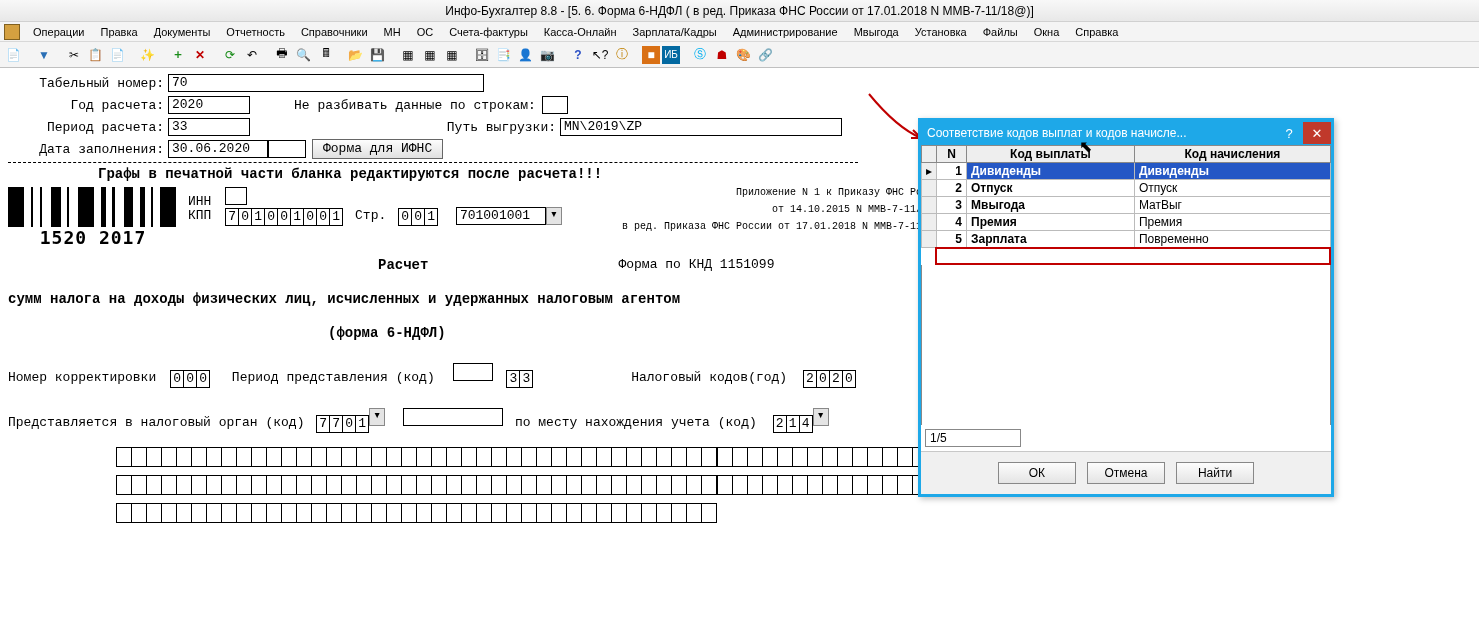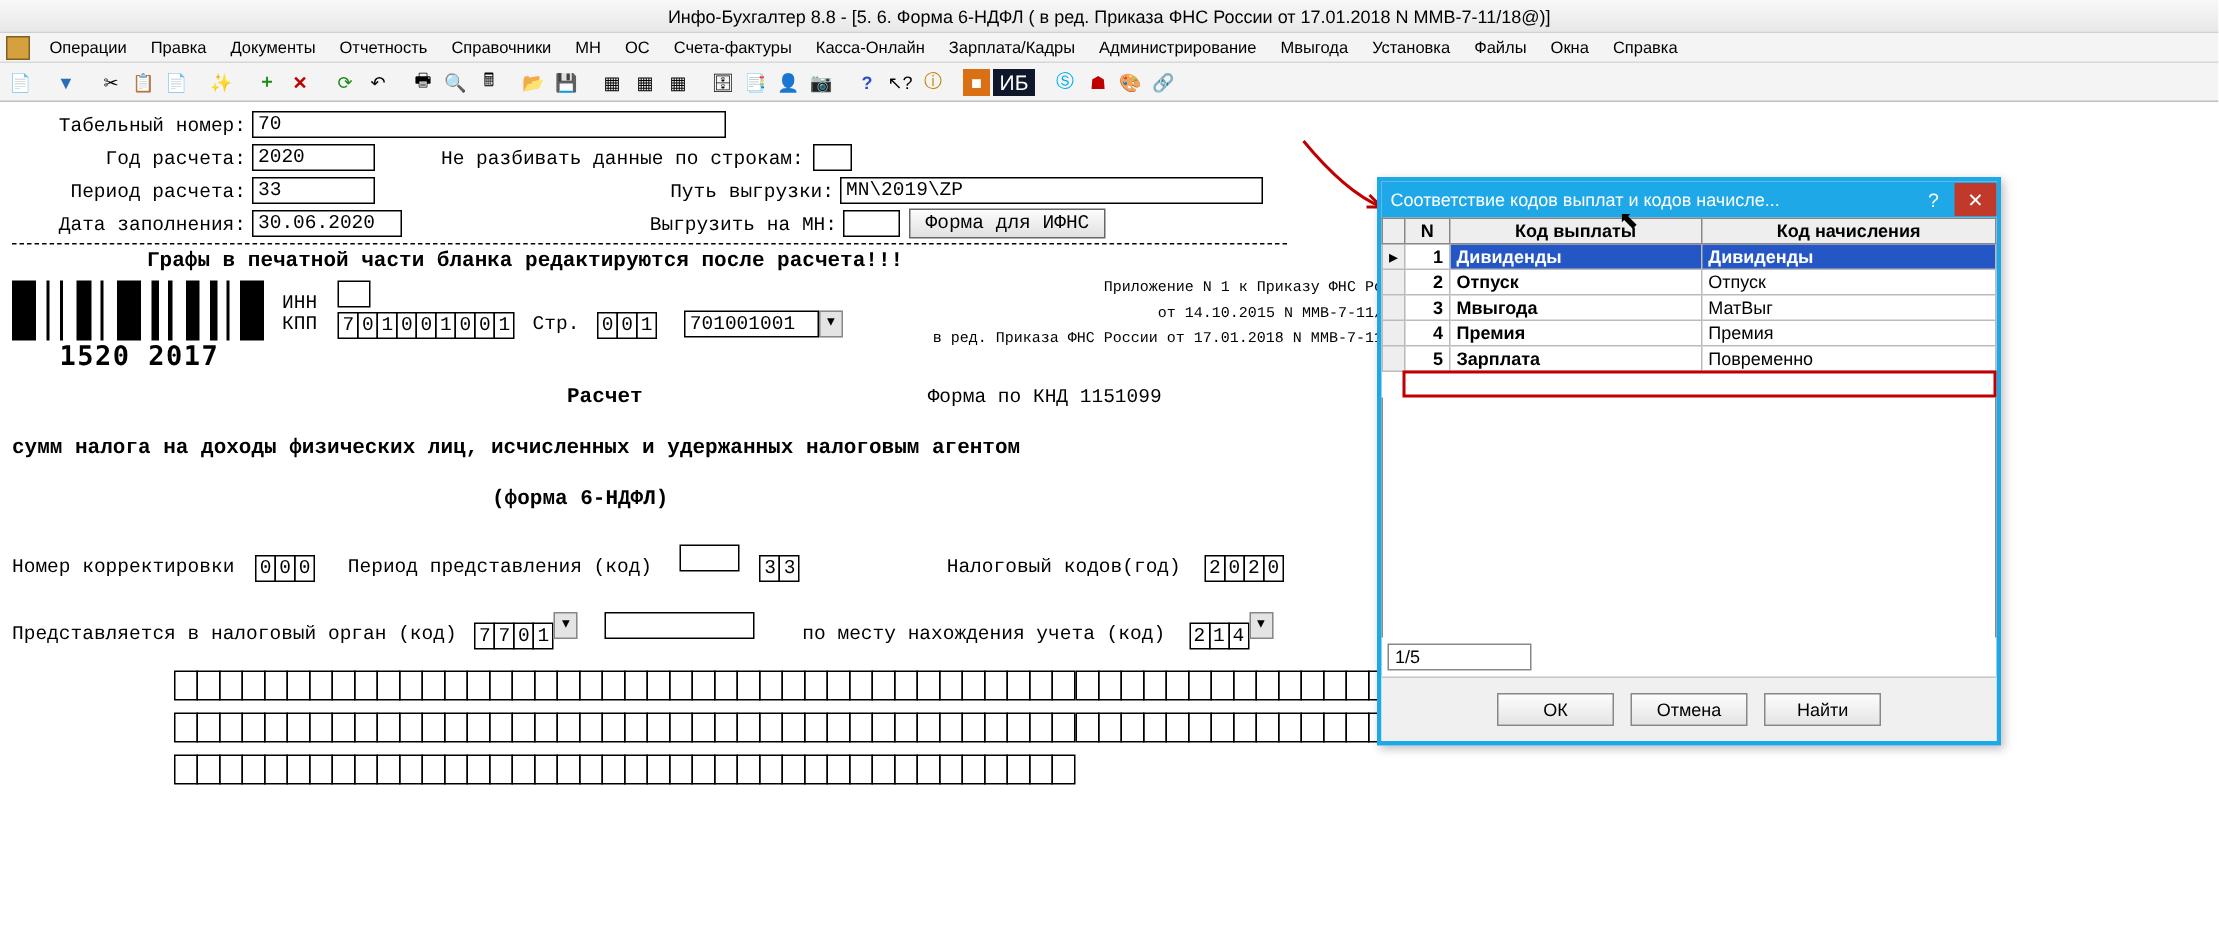--- a/index.html
+++ b/index.html
@@ -341,21 +341,21 @@
   <span class="tbtn">🗄</span>
   <span class="tbtn">📑</span>
   <span class="tbtn">👤</span>
   <span class="tbtn">📷</span>
   <span class="tsep"></span>
   <span class="tbtn" style="color:#2a4fc5;font-weight:bold">?</span>
   <span class="tbtn">↖?</span>
   <span class="tbtn" style="color:#c08000">ⓘ</span>
   <span class="tsep"></span>
   <span class="tbtn" style="background:#d97015;color:#fff;width:18px;height:18px">■</span>
-  <span class="tbtn" style="background:#0f172a;color:#fff;width:28px;height:18px;font-size:14px">ИБ</span>
+  <span class="tbtn" style="background:#0369a1;color:#fff;width:18px;height:18px;font-size:10px">ИБ</span>
   <span class="tsep"></span>
   <span class="tbtn" style="color:#00aff0">Ⓢ</span>
   <span class="tbtn" style="color:#c00000">☗</span>
   <span class="tbtn">🎨</span>
   <span class="tbtn" style="color:#1aa0d0">🔗</span>
 </div>
 
 <div class="content">
 
   <div class="form-row">
@@ -381,21 +381,20 @@
   <div class="form-row">
     <span class="lbl" style="width:160px">Период расчета:</span>
     <span class="inp" style="width:82px">33</span>
     <span class="lbl" style="width:310px">Путь выгрузки:</span>
     <span class="inp" style="width:282px">MN\2019\ZP</span>
   </div>
 
   <div class="form-row">
     <span class="lbl" style="width:160px">Дата заполнения:</span>
     <span class="inp" style="width:100px">30.06.2020</span>
-    <span class="lbl" style="width:294px">Выгрузить на МН:</span>
     <span class="inp" style="width:38px"></span>
     <span style="width:6px"></span>
     <button class="btn-form">Форма для ИФНС</button>
   </div>
 
   <div class="dashed-line"></div>
 
   <div class="bold-text" style="margin:3px 0 5px 90px">Графы в печатной части бланка редактируются после расчета!!!</div>
 
   <div style="display:flex">
@@ -466,21 +465,21 @@
     <span class="inp" style="width:40px;margin-left:10px"></span>
     <span class="cellrow" style="margin-left:6px" id="pp-cells"><span class="cellbox">3</span><span class="cellbox">3</span></span>
     <span style="margin-left:90px">Налоговый кодов(год)</span>
     <span class="cellrow" style="margin-left:8px" id="np-cells"><span class="cellbox">2</span><span class="cellbox">0</span><span class="cellbox">2</span><span class="cellbox">0</span></span>
   </div>
 
   <div style="margin-top:20px">
     <span>Представляется в налоговый орган (код)</span>
     <span class="cellrow" style="margin-left:4px" id="organ-cells"><span class="cellbox">7</span><span class="cellbox">7</span><span class="cellbox">0</span><span class="cellbox">1</span></span><span class="dropdown-arrow">▾</span>
     <span class="inp" style="width:100px;margin-left:10px"></span>
-    <span style="margin-left:24px">по месту нахождения учета (код)</span>
+    <span style="margin-left:4px">по месту нахождения учета (код)</span>
     <span class="cellrow" style="margin-left:8px" id="mesto-cells"><span class="cellbox">2</span><span class="cellbox">1</span><span class="cellbox">4</span></span><span class="dropdown-arrow">▾</span>
   </div>
 
   <div style="margin-top:14px;margin-left:108px" id="big-rows"><div class="cellrow wide-cellrow" style="margin-bottom: 8px;"><span class="cellbox"></span><span class="cellbox"></span><span class="cellbox"></span><span class="cellbox"></span><span class="cellbox"></span><span class="cellbox"></span><span class="cellbox"></span><span class="cellbox"></span><span class="cellbox"></span><span class="cellbox"></span><span class="cellbox"></span><span class="cellbox"></span><span class="cellbox"></span><span class="cellbox"></span><span class="cellbox"></span><span class="cellbox"></span><span class="cellbox"></span><span class="cellbox"></span><span class="cellbox"></span><span class="cellbox"></span><span class="cellbox"></span><span class="cellbox"></span><span class="cellbox"></span><span class="cellbox"></span><span class="cellbox"></span><span class="cellbox"></span><span class="cellbox"></span><span class="cellbox"></span><span class="cellbox"></span><span class="cellbox"></span><span class="cellbox"></span><span class="cellbox"></span><span class="cellbox"></span><span class="cellbox"></span><span class="cellbox"></span><span class="cellbox"></span><span class="cellbox"></span><span class="cellbox"></span><span class="cellbox"></span><span class="cellbox"></span></div><div class="cellrow wide-cellrow" style="margin-bottom: 8px;"><span class="cellbox"></span><span class="cellbox"></span><span class="cellbox"></span><span class="cellbox"></span><span class="cellbox"></span><span class="cellbox"></span><span class="cellbox"></span><span class="cellbox"></span><span class="cellbox"></span><span class="cellbox"></span><span class="cellbox"></span><span class="cellbox"></span><span class="cellbox"></span><span class="cellbox"></span><span class="cellbox"></span><span class="cellbox"></span><span class="cellbox"></span><span class="cellbox"></span><span class="cellbox"></span><span class="cellbox"></span><span class="cellbox"></span><span class="cellbox"></span><span class="cellbox"></span><span class="cellbox"></span><span class="cellbox"></span><span class="cellbox"></span><span class="cellbox"></span><span class="cellbox"></span><span class="cellbox"></span><span class="cellbox"></span><span class="cellbox"></span><span class="cellbox"></span><span class="cellbox"></span><span class="cellbox"></span><span class="cellbox"></span><span class="cellbox"></span><span class="cellbox"></span><span class="cellbox"></span><span class="cellbox"></span><span class="cellbox"></span></div><div class="cellrow wide-cellrow" style="margin-bottom: 8px;"><span class="cellbox"></span><span class="cellbox"></span><span class="cellbox"></span><span class="cellbox"></span><span class="cellbox"></span><span class="cellbox"></span><span class="cellbox"></span><span class="cellbox"></span><span class="cellbox"></span><span class="cellbox"></span><span class="cellbox"></span><span class="cellbox"></span><span class="cellbox"></span><span class="cellbox"></span><span class="cellbox"></span><span class="cellbox"></span><span class="cellbox"></span><span class="cellbox"></span><span class="cellbox"></span><span class="cellbox"></span><span class="cellbox"></span><span class="cellbox"></span><span class="cellbox"></span><span class="cellbox"></span><span class="cellbox"></span><span class="cellbox"></span><span class="cellbox"></span><span class="cellbox"></span><span class="cellbox"></span><span class="cellbox"></span><span class="cellbox"></span><span class="cellbox"></span><span class="cellbox"></span><span class="cellbox"></span><span class="cellbox"></span><span class="cellbox"></span><span class="cellbox"></span><span class="cellbox"></span><span class="cellbox"></span><span class="cellbox"></span></div><div class="cellrow wide-cellrow" style="margin-bottom: 8px;"><span class="cellbox"></span><span class="cellbox"></span><span class="cellbox"></span><span class="cellbox"></span><span class="cellbox"></span><span class="cellbox"></span><span class="cellbox"></span><span class="cellbox"></span><span class="cellbox"></span><span class="cellbox"></span><span class="cellbox"></span><span class="cellbox"></span><span class="cellbox"></span><span class="cellbox"></span><span class="cellbox"></span><span class="cellbox"></span><span class="cellbox"></span><span class="cellbox"></span><span class="cellbox"></span><span class="cellbox"></span><span class="cellbox"></span><span class="cellbox"></span><span class="cellbox"></span><span class="cellbox"></span><span class="cellbox"></span><span class="cellbox"></span><span class="cellbox"></span><span class="cellbox"></span><span class="cellbox"></span><span class="cellbox"></span><span class="cellbox"></span><span class="cellbox"></span><span class="cellbox"></span><span class="cellbox"></span><span class="cellbox"></span><span class="cellbox"></span><span class="cellbox"></span><span class="cellbox"></span><span class="cellbox"></span><span class="cellbox"></span></div><div class="cellrow wide-cellrow" style="margin-bottom: 8px;"><span class="cellbox"></span><span class="cellbox"></span><span class="cellbox"></span><span class="cellbox"></span><span class="cellbox"></span><span class="cellbox"></span><span class="cellbox"></span><span class="cellbox"></span><span class="cellbox"></span><span class="cellbox"></span><span class="cellbox"></span><span class="cellbox"></span><span class="cellbox"></span><span class="cellbox"></span><span class="cellbox"></span><span class="cellbox"></span><span class="cellbox"></span><span class="cellbox"></span><span class="cellbox"></span><span class="cellbox"></span><span class="cellbox"></span><span class="cellbox"></span><span class="cellbox"></span><span class="cellbox"></span><span class="cellbox"></span><span class="cellbox"></span><span class="cellbox"></span><span class="cellbox"></span><span class="cellbox"></span><span class="cellbox"></span><span class="cellbox"></span><span class="cellbox"></span><span class="cellbox"></span><span class="cellbox"></span><span class="cellbox"></span><span class="cellbox"></span><span class="cellbox"></span><span class="cellbox"></span><span class="cellbox"></span><span class="cellbox"></span></div></div>
 
 </div>
 
 <div class="dialog">
   <div class="dlg-title">
     <span>Соответствие кодов выплат и кодов начисле...</span>

